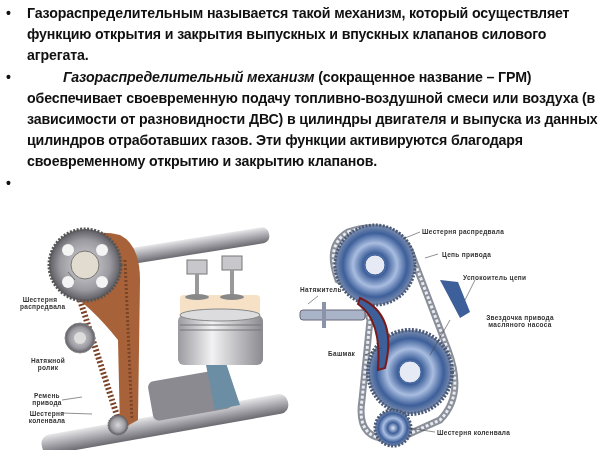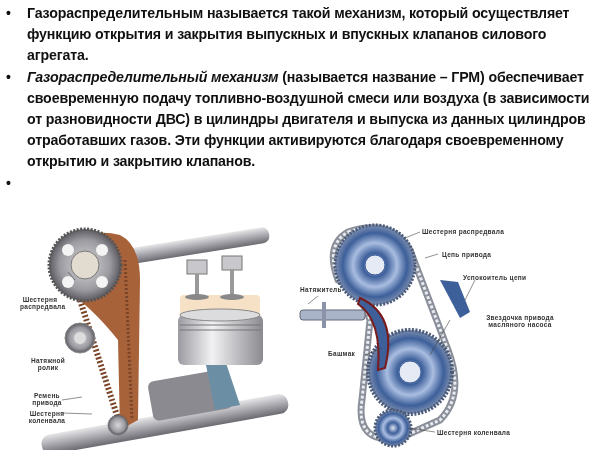--- a/index.html
+++ b/index.html
@@ -2,37 +2,37 @@
 <html><head>
 <meta charset="utf-8">
 <style>
   html, body { margin:0; padding:0; }
   body { width:600px; height:450px; background:#ffffff; overflow:hidden; position:relative;
          font-family:"Liberation Sans", sans-serif; color:#111; }
   .bullets { position:absolute; left:0; top:3px; width:600px; margin:0; padding:0; list-style:none; }
   .bullet { position:relative; padding-left:27px; font-weight:bold; font-size:14.2px; line-height:20.8px;
             letter-spacing:-0.15px; margin-bottom:2px; }
   .bullet .dot { position:absolute; left:6px; top:0; font-size:14px; }
-  .bullet em { font-style:italic; }
+  .bullet em { font-style:italic;margin-left:36px; }
   .figure { position:absolute; }
   .lbl { position:absolute; font-size:6.5px; font-weight:bold; color:#333; line-height:7px; text-align:center;
          letter-spacing:0.3px; }
   .lbl.left-align { text-align:left; }
 </style>
 </head>
 <body>
 
 <ul class="bullets">
   <li class="bullet">
     <span class="dot">•</span>
     <span>Газораспределительным называется такой механизм, который осуществляет функцию открытия и закрытия выпускных и впускных клапанов силового агрегата.</span>
   </li>
   <li class="bullet">
     <span class="dot">•</span>
-    <em>Газораспределительный механизм</em><span> (называется название – ГРМ) обеспечивает своевременную подачу топливно-воздушной смеси или воздуха (в зависимости от разновидности ДВС) в цилиндры двигателя и выпуска из данных цилиндров отработавших газов. Эти функции активируются благодаря своевременному открытию и закрытию клапанов.</span>
+    <em>Газораспределительный механизм</em><span> (сокращенное название – ГРМ) обеспечивает своевременную подачу топливно-воздушной смеси или воздуха (в зависимости от разновидности ДВС) в цилиндры двигателя и выпуска из данных цилиндров отработавших газов. Эти функции активируются благодаря своевременному открытию и закрытию клапанов.</span>
   </li>
   <li class="bullet">
     <span class="dot">•</span>
   </li>
 </ul>
 
 <div class="figure" style="left:20px;top:220px;width:270px;height:230px;">
   <svg width="270" height="230" viewBox="0 0 270 230">
     <defs>
       <linearGradient id="metal" x1="0" y1="0" x2="0" y2="1">

